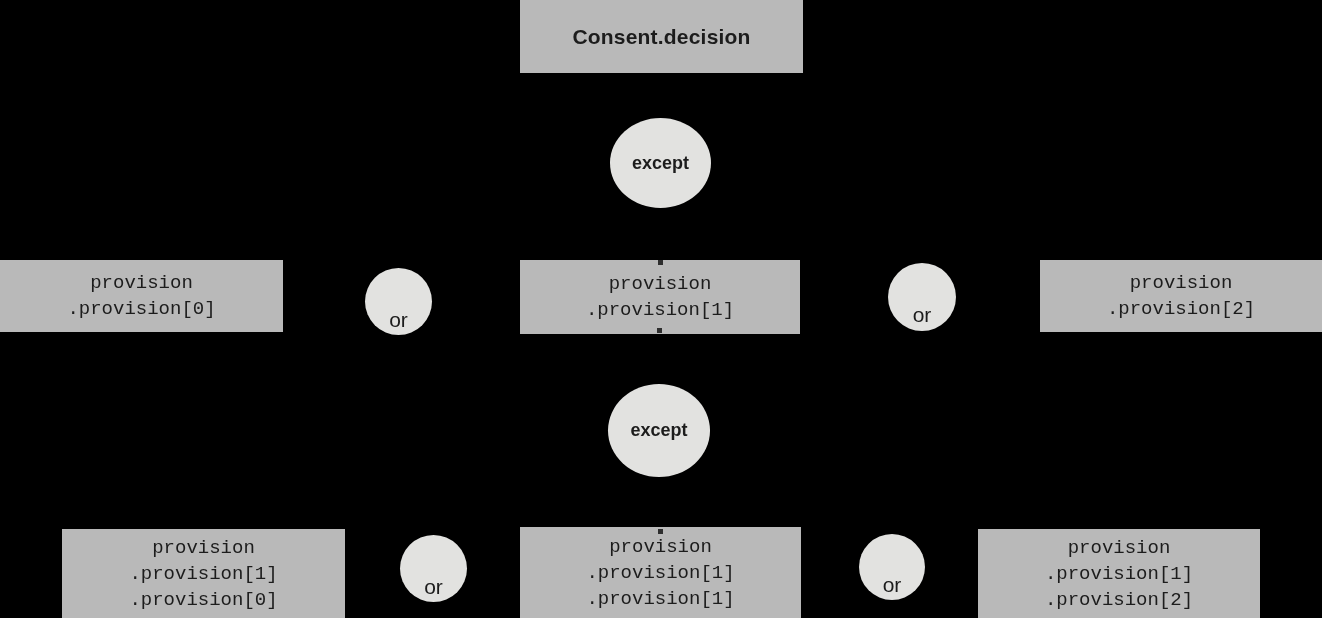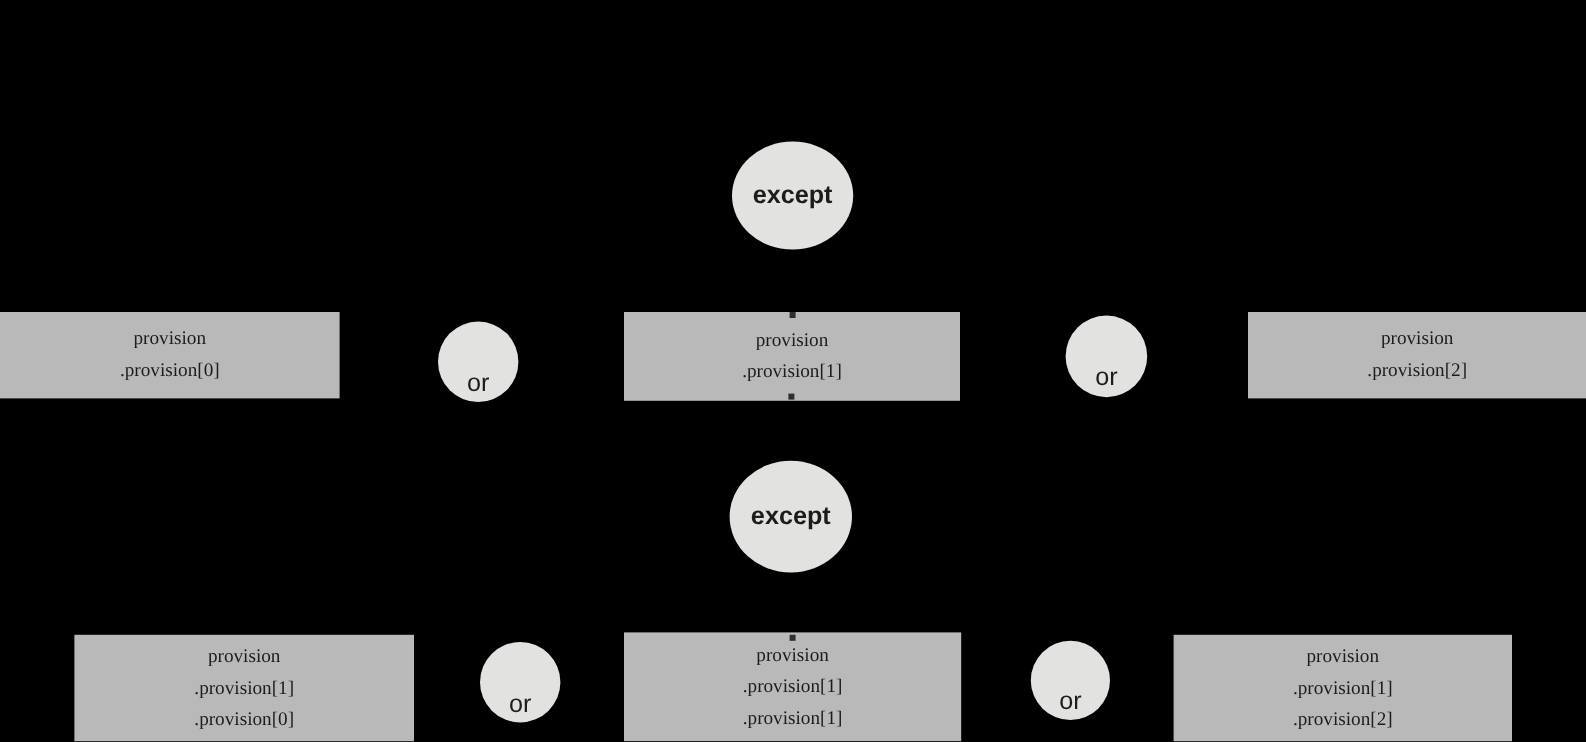--- a/index.html
+++ b/index.html
@@ -32,39 +32,39 @@
     text-align: center;
   }
   .root-label {
     font-family: "Liberation Sans", sans-serif;
     font-weight: 700;
     font-size: 21px;
     color: var(--text);
     letter-spacing: 0.2px;
   }
   .mono-line {
-    font-family: Liberation Serif, serif;
-    font-size: 16px;
+    font-family: Liberation Mono, monospace;
+    font-size: 19px;
     line-height: 26px;
     color: var(--text);
     white-space: pre;
     text-align: right;
   }
   .circle {
     position: absolute;
     background: var(--op-fill);
     border-radius: 50%;
     display: flex;
     align-items: center;
     justify-content: center;
   }
   .except-label {
     font-family: "Liberation Sans", sans-serif;
     font-weight: 700;
-    font-size: 21px;
+    font-size: 18px;
     color: var(--text);
   }
   .or-label {
     font-family: "Liberation Sans", sans-serif;
     font-weight: 400;
     font-size: 21px;
     color: var(--text);
     margin-top: 36px;
   }
   .dot {
@@ -72,20 +72,23 @@
     width: 5px;
     height: 5px;
     background: #2e2e2e;
   }
 </style>
 </head>
 <body>
 
 <div class="canvas">
 
+  <div class="box" style="left:520px; top:0; width:283px; height:73px;">
+    <span class="root-label">Consent.decision</span>
+  </div>
 
   <div class="circle" style="left:610px; top:118px; width:101px; height:90px;">
     <span class="except-label">except</span>
   </div>
 
   <div class="box" style="left:0; top:260px; width:283px; height:72px;">
     <div class="mono-line">provision</div>
     <div class="mono-line">.provision[0]</div>
   </div>
 

